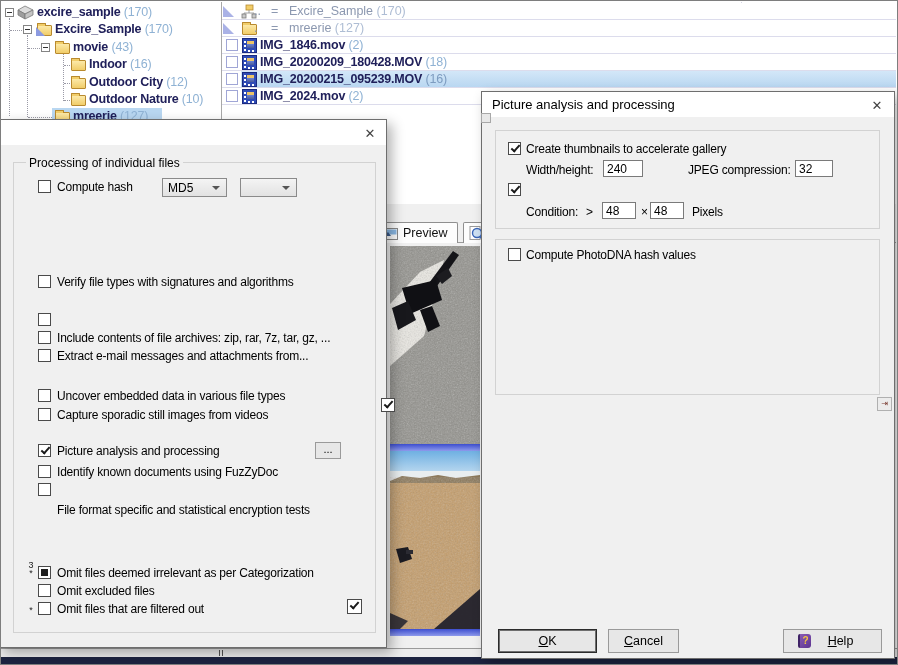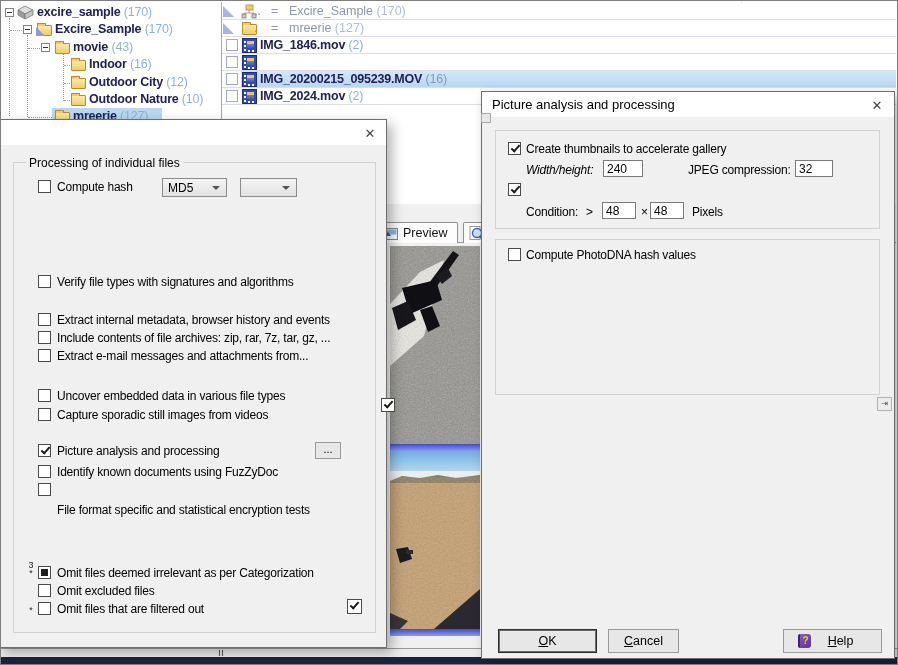--- a/index.html
+++ b/index.html
@@ -136,20 +136,21 @@
         <span class="filmdots"></span>
       </span>
     <span class="tname" style="left:38px;"><span>IMG_1846.mov</span> <span class="tcount">(2)</span></span>
   </div>
 
   <div class="lrow" style="top:53px;">
     <span class="lcb" style="left:4px;top:2px;"></span>
     <span class="film" style="left:20px;top:1px;">
         <span class="filmdots"></span>
       </span>
+    <span class="tname" style="left:38px;"><span>IMG_20200209_180428.MOV</span> <span class="tcount">(18)</span></span>
   </div>
 
   <div class="lrow" style="top:70px;">
     <span class="abs sel-row" style="left:19px;top:0;right:0;height:16px;"></span>
     <span class="lcb" style="left:4px;top:2px;"></span>
     <span class="film" style="left:20px;top:1px;">
         <span class="filmdots"></span>
       </span>
     <span class="tname" style="left:38px;"><span>IMG_20200215_095239.MOV</span> <span class="tcount" style="color:#7d9cc0;">(16)</span></span>
   </div>
@@ -238,21 +239,20 @@
 
     <span class="cb" style="left:38px;top:60px;"></span>
     <span class="lbl" style="left:57px;top:60px;">Compute hash</span>
     <div class="combo" style="left:162px;top:58px;width:65px;">MD5</div>
     <div class="combo" style="left:240px;top:58px;width:57px;"></div>
 
     <span class="cb" style="left:38px;top:155px;"></span>
     <span class="lbl" style="left:57px;top:155px;">Verify file types with signatures and algorithms</span>
 
     <span class="cb" style="left:38px;top:193px;"></span>
-    <span class="lbl" style="left:57px;top:193px;">Extract internal metadata, browser history and events</span>
 
     <span class="cb" style="left:38px;top:211px;"></span>
     <span class="lbl" style="left:57px;top:211px;">Include contents of file archives: zip, rar, 7z, tar, gz, ...</span>
 
     <span class="cb" style="left:38px;top:229px;"></span>
     <span class="lbl" style="left:57px;top:229px;">Extract e-mail messages and attachments from...</span>
 
     <span class="cb" style="left:38px;top:269px;"></span>
     <span class="lbl" style="left:57px;top:269px;">Uncover embedded data in various file types</span>
 
@@ -288,21 +288,21 @@
 
   <div class="dialog" style="left:480px;top:90px;width:414px;height:568px;z-index:20;">
     <div class="titlebar"></div>
     <div class="title">Picture analysis and processing</div>
     <div class="closex" style="right:7px;">✕</div>
     <div class="abs" style="left:-1px;top:21px;width:10px;height:10px;background:#e8e8e8;border:1px solid #a8a8a8;box-sizing:border-box;"></div>
 
     <div class="gbox" style="left:13px;top:38px;width:385px;height:99px;"></div>
     <span class="cb checked" style="left:26px;top:50px;"></span>
     <span class="lbl" style="left:44px;top:50px;">Create thumbnails to accelerate gallery</span>
-    <span class="lbl" style="left:44px;top:71px;font-style:italic;">Width/height:</span>
+    <span class="lbl" style="left:44px;top:71px;">Width/height:</span>
     <input class="tin" style="left: 121px; top: 68px; width: 40px;" value="240">
     <span class="lbl" style="left:206px;top:71px;">JPEG compression:</span>
     <input class="tin" style="left: 313px; top: 68px; width: 38px;" value="32">
     <span class="cb checked" style="left:26px;top:91px;"></span>
     <span class="lbl" style="left:44px;top:113px;">Condition:</span>
     <span class="lbl" style="left:104px;top:113px;">&gt;</span>
     <input class="tin" style="left: 120px; top: 110px; width: 34px;" value="48">
     <span class="lbl" style="left:159px;top:113px;">×</span>
     <input class="tin" style="left: 168px; top: 110px; width: 34px;" value="48">
     <span class="lbl" style="left:210px;top:113px;">Pixels</span>

